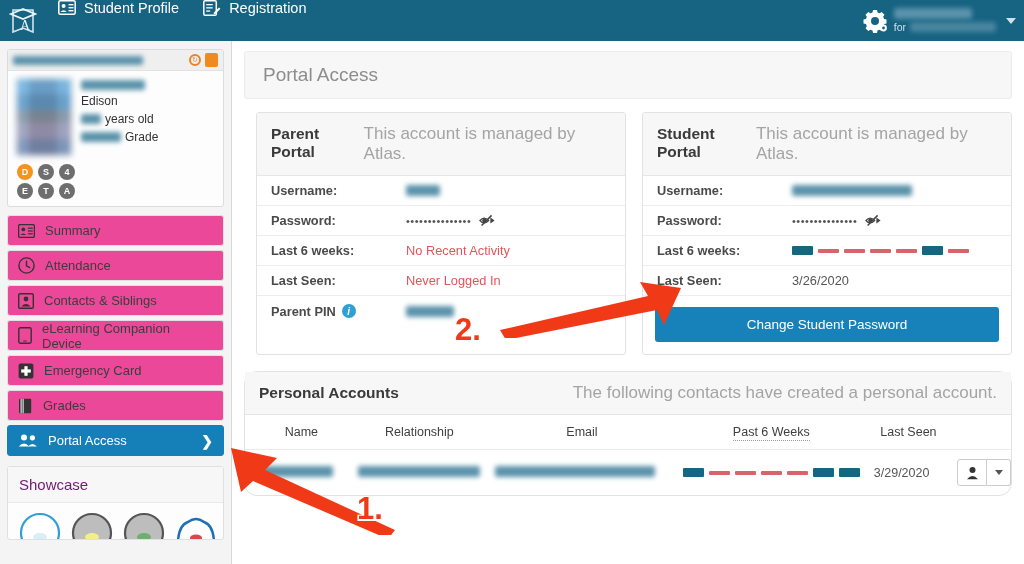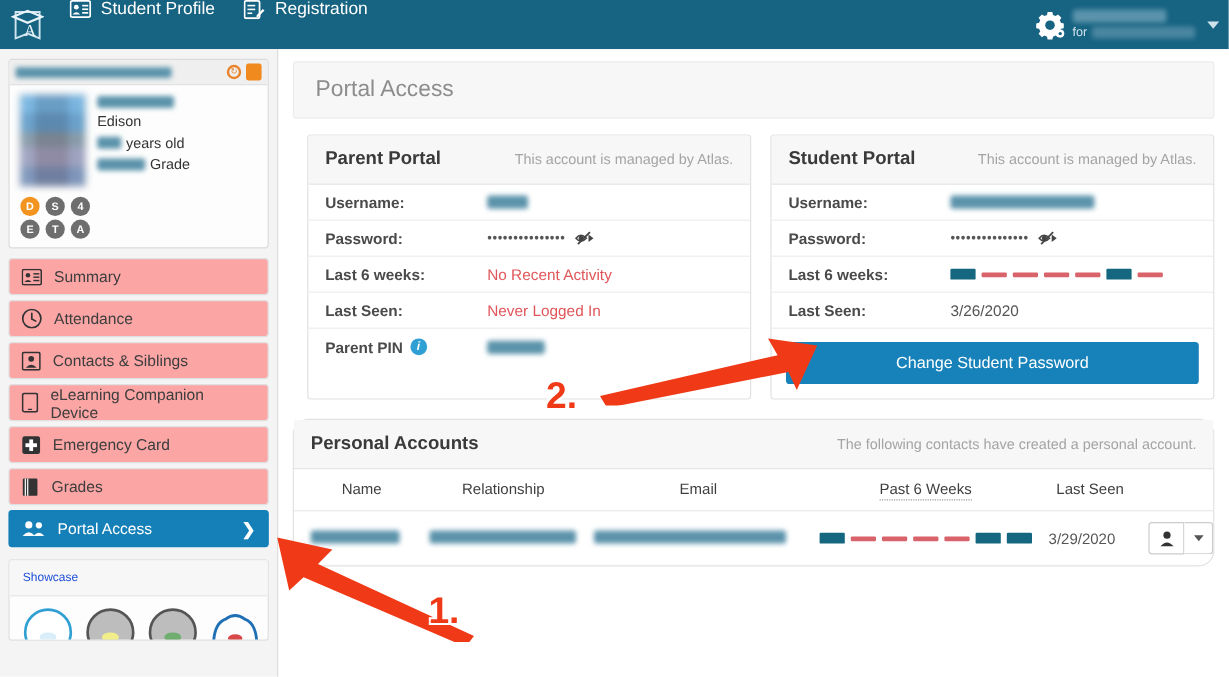--- a/index.html
+++ b/index.html
@@ -88,35 +88,35 @@
     width:16px;height:16px;border-radius:50%;
     background:#6e6e6e; color:#fff; font-size:9px; font-weight:bold;
     display:flex;align-items:center;justify-content:center; cursor:pointer;
   }
   .badge.orange { background:#f2941f; }
 
   .menu { display:flex; flex-direction:column; gap:4px; }
   .menu-item {
     display:flex; align-items:center; gap:10px;
     height:31px; padding:0 10px;
-    background:#fca5a5; border:1px solid #e0e0e0; border-radius:3px;
+    background:#ec4899; border:1px solid #e0e0e0; border-radius:3px;
     font-size:13px; color:#3d3d3d; cursor:pointer;
   }
   .menu-item.active {
     background:#1580b8; border-color:#1580b8; color:#ffffff; font-weight:normal;
   }
   .menu-item .mlabel { flex:1; }
   .menu-item svg { display:block; flex:0 0 auto; }
   .chev-right { color:#fff; font-size:14px; font-weight:bold; }
 
   .showcase {
     margin-top:10px; background:#fdfdfd; border:1px solid #e0e0e0; border-radius:3px;
   }
   .showcase-head {
-    padding:9px 11px; font-size:10px; color:#1d4ed8;
+    padding:9px 11px; font-size:15px; color:#701a75;
     background:#f7f7f7; border-bottom:1px solid #e8e8e8;
   }
   .showcase-body { display:flex; gap:8px; padding:8px 10px 0 10px; height:36px; overflow:hidden; }
   .gauge { width:44px; height:44px; flex:0 0 auto; }
 
   
   .main { position:absolute; top:41px; left:232px; width:792px; height:523px; background:#fff; padding:10px 12px; }
   .page-title {
     background:#f7f7f7; border:1px solid #ececec; border-radius:3px;
     height:48px; display:flex; align-items:center; padding:0 18px;
@@ -125,21 +125,21 @@
   .panel-row { display:flex; gap:16px;padding-left:12px; }
   .panel {
     flex:1; border:1px solid #e2e2e2; border-radius:3px; background:#fff;
     overflow:hidden;
   }
   .panel-head {
     display:flex; align-items:baseline; background:#f7f7f7;
     border-bottom:1px solid #e6e6e6; padding:11px 14px;
   }
   .panel-title { font-size:15.5px; font-weight:bold; color:#3a3a3a; }
-  .panel-sub { margin-left:auto; font-size:12px; color:#a4a4a4; }
+  .panel-sub { margin-left:auto; font-size:17px; color:#a4a4a4; }
   .prow {
     display:flex; align-items:center; min-height:30px;
     border-bottom:1px solid #ededed; padding:5px 14px;
     font-size:12.8px;
   }
   .prow:last-child { border-bottom:none; }
   .plabel { width:135px; font-weight:bold; color:#4a4a4a; flex:0 0 auto; display:flex; align-items:center; gap:6px; }
   .pval { color:#555; display:flex; align-items:center; gap:8px; }
   .pval.red { color:#e0565a; }
   .dots { letter-spacing:.5px; color:#555; font-size:11px; }

